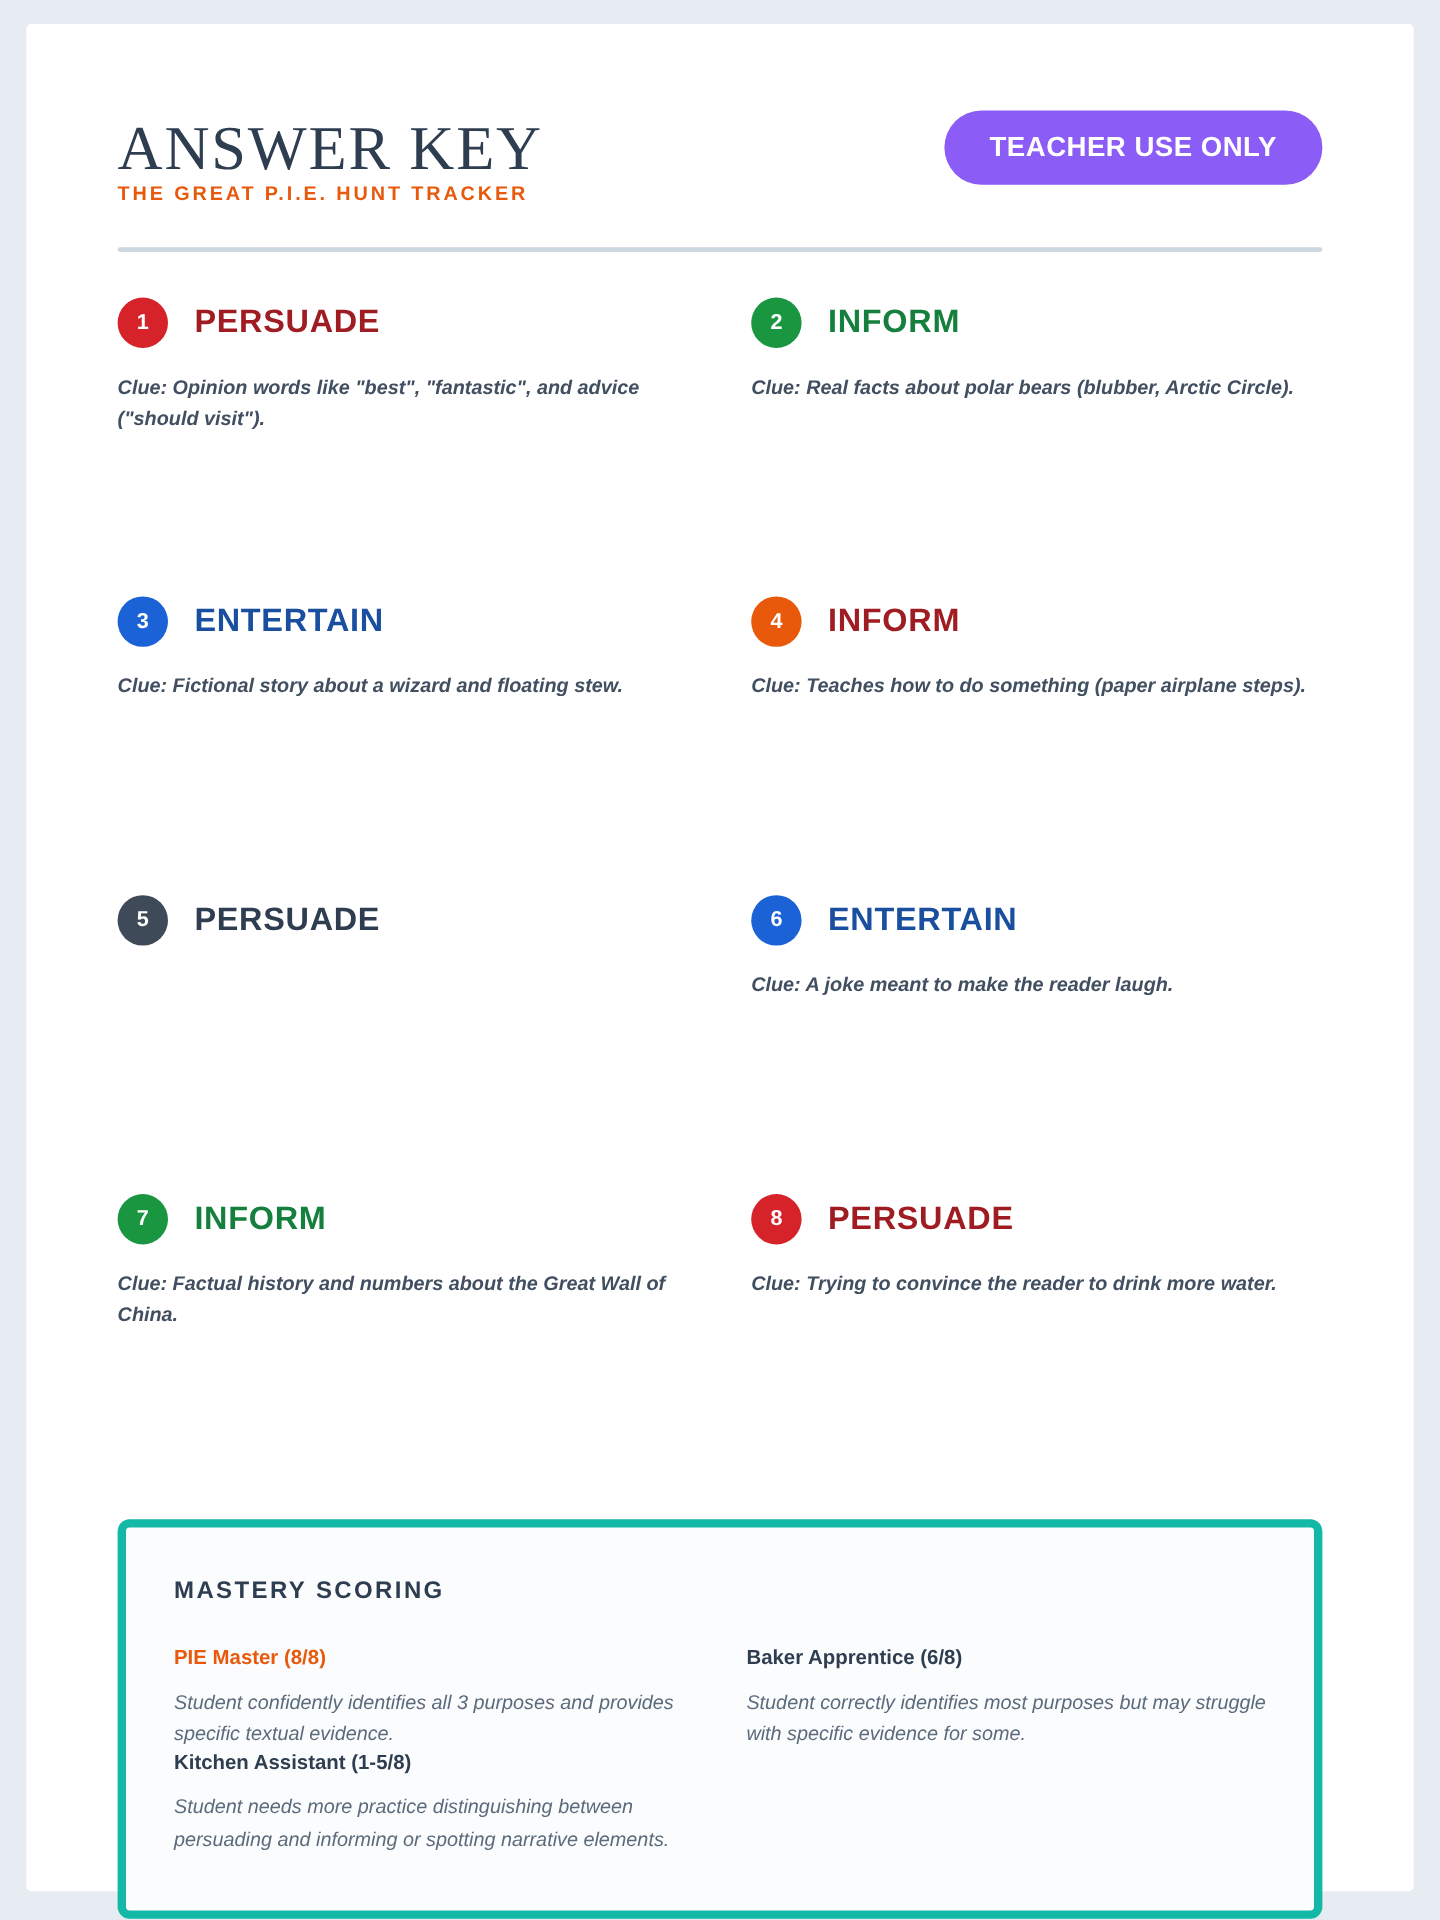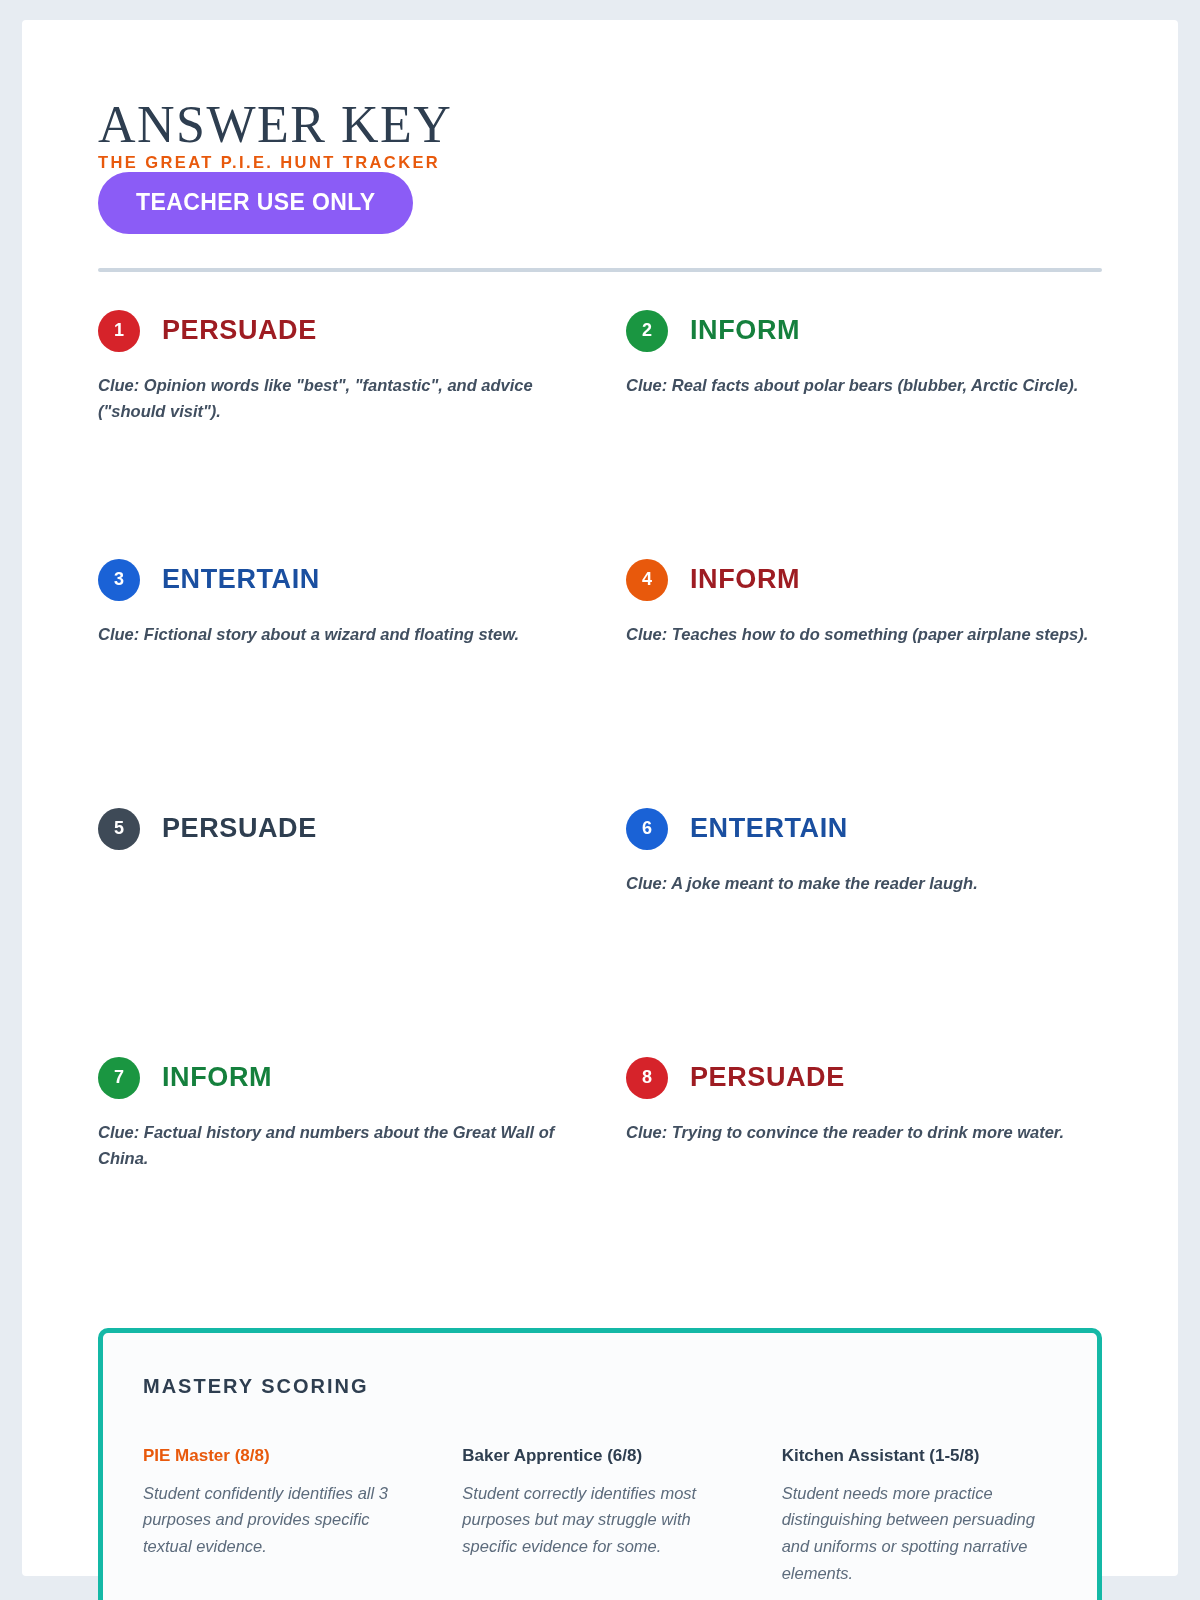--- a/index.html
+++ b/index.html
@@ -20,21 +20,20 @@
   }
   .inner {
     padding: 72px 76px 0 76px;
   }
 
   
   .header {
     display: flex;
     align-items: flex-start;
     justify-content: space-between;
-    flex-direction: column;
   }
   .title-block { padding-top: 6px; }
   .main-title {
     font-family: "Liberation Serif", serif;
     font-size: 52px;
     letter-spacing: 1.5px;
     color: #2e3e50;
     line-height: 1.05;
     font-weight: normal;
   }
@@ -99,35 +98,35 @@
     font-style: italic;
     font-weight: bold;
     color: #414f60;
     line-height: 1.6;
     max-width: 480px;
   }
 
   
   .mastery {
     margin-top: 22px;
-    border: 5px solid #14b8a6;
+    border: 7px solid #14b8a6;
     border-radius: 10px;
     background: #fbfcfd;
     padding: 42px 40px 46px 40px;
   }
   .mastery-title {
     font-size: 20px;
     font-weight: bold;
     letter-spacing: 2px;
     color: #2e3e50;
   }
   .tiers {
-    margin-top: 48px;
+    margin-top: 34px;
     display: grid;
-    grid-template-columns: 1fr 1fr 1fr;
+    grid-template-columns: 1fr 1fr;
     column-gap: 44px;
   }
   .tier-name {
     font-size: 17px;
     font-weight: bold;
     margin-bottom: 14px;
   }
   .tier-desc {
     font-size: 16.5px;
     font-style: italic;
@@ -224,19 +223,19 @@
         <div>
           <div class="tier-name" style="color:#e8590c">PIE Master (8/8)</div>
           <div class="tier-desc">Student confidently identifies all 3 purposes and provides specific textual evidence.</div>
         </div>
         <div>
           <div class="tier-name" style="color:#2e3e50">Baker Apprentice (6/8)</div>
           <div class="tier-desc">Student correctly identifies most purposes but may struggle with specific evidence for some.</div>
         </div>
         <div>
           <div class="tier-name" style="color:#2e3e50">Kitchen Assistant (1-5/8)</div>
-          <div class="tier-desc">Student needs more practice distinguishing between persuading and uniforms or spotting narrative elements.</div>
+          <div class="tier-desc">Student needs more practice distinguishing between persuading and informing or spotting narrative elements.</div>
         </div>
       </div>
     </div>
 
   </div>
 </div>
 
 </body></html>

